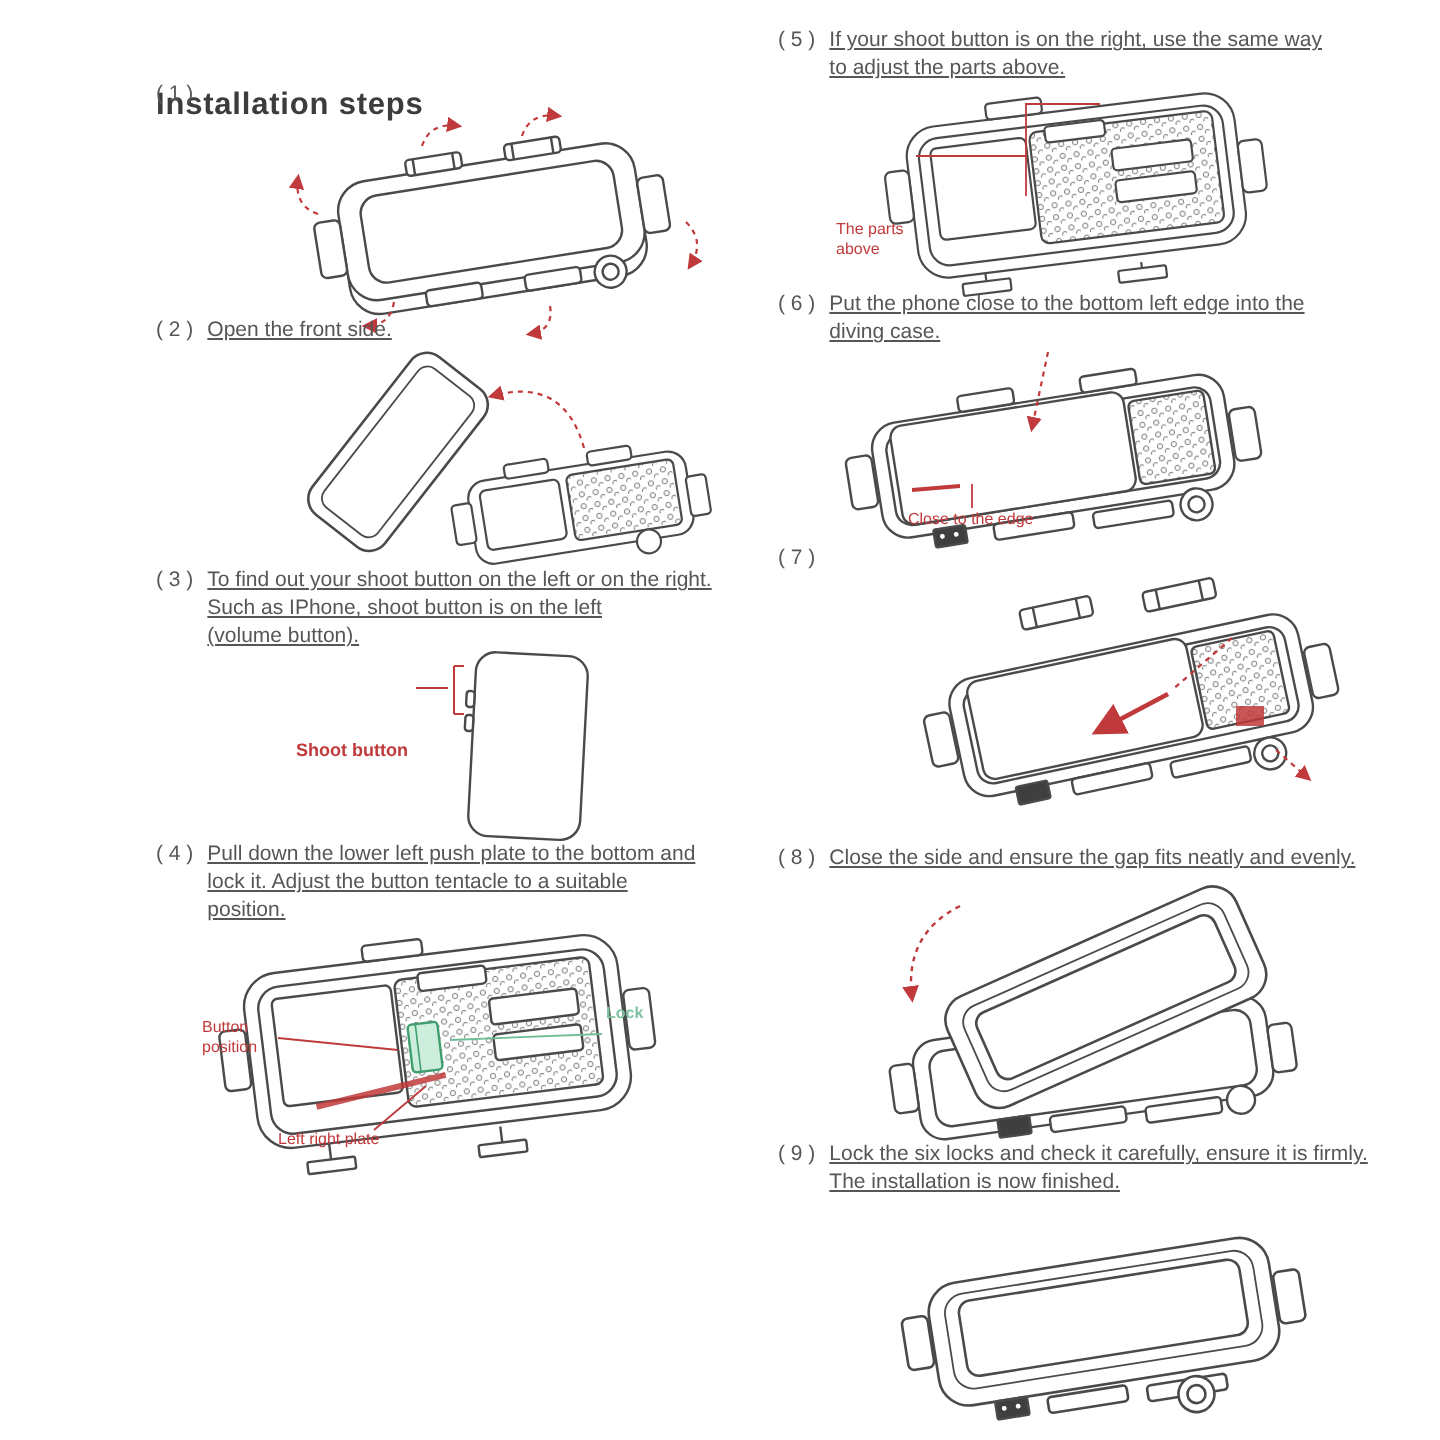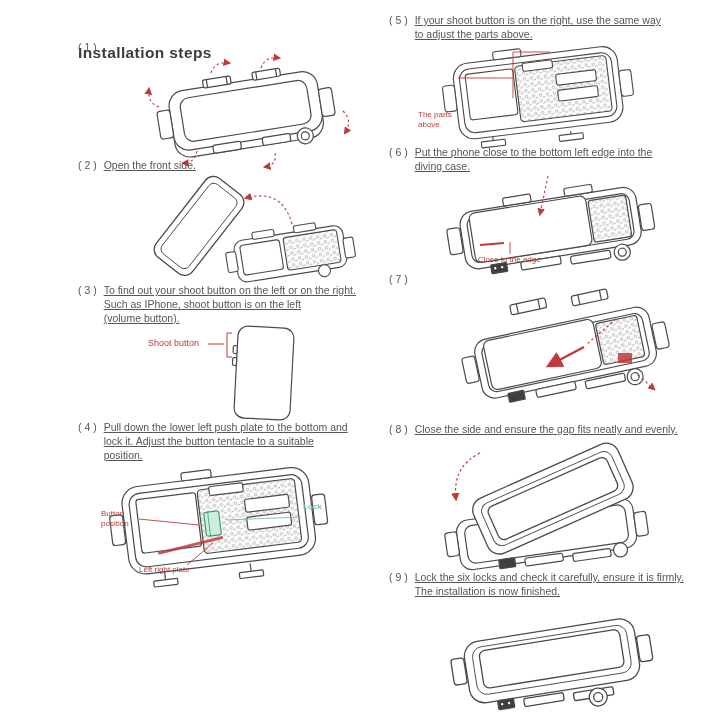--- a/index.html
+++ b/index.html
@@ -12,21 +12,21 @@
     color:#3c3c3c;letter-spacing:.4px;margin-top:28px;
   }
   .step{position:absolute;display:flex;gap:7px;font-size:10.5px;line-height:1.34;color:#565656;}
   .step .num{white-space:nowrap;}
   .step .txt{white-space:pre-line;text-decoration:underline;}
   .fig{position:absolute;}
   .fig svg{position:absolute;left:0;top:0;overflow:visible;}
   .ann{position:absolute;font-size:8px;line-height:1.25;white-space:pre-line;}
   .ann.red{color:#c0393b;}
   .ann.green{color:#7cc29e;}
-  .ann.bold{font-weight:normal;font-size:9px;}
+  .ann.bold{font-weight:bold;font-size:9px;margin-top:32px;}
 </style>
 </head>
 <body>
 
 <div class="title">Installation steps</div>
 
 <div class="step" style="left:78px;top:40px;">
   <span class="num">( 1 )</span>
 </div>
 
@@ -206,21 +206,21 @@
   <span class="ann red" style="left:20px;top:24px;margin-top:40px;">The parts
 above</span>
 </div>
 
 <div class="step" style="left:389px;top:145px;">
   <span class="num">( 6 )</span>
   <span class="txt">Put the phone close to the bottom left edge into the
 diving case.</span>
 </div>
 
-<div class="fig" style="left:420px;top:176px;width:252px;height:100px;text-decoration:underline;">
+<div class="fig" style="left:396px;top:176px;width:252px;height:100px;text-decoration:underline;">
   <svg width="252" height="100" viewBox="0 0 252 100">
     <defs>
       <marker id="ah6" markerWidth="7" markerHeight="7" refX="5" refY="3.5" orient="auto">
           <path d="M0,0 L7,3.5 L0,7 z" fill="#c0393b"></path>
         </marker>
       <pattern id="d6" width="7" height="6" patternUnits="userSpaceOnUse">
         <circle cx="2.5" cy="2.5" r="1.3" fill="none" stroke="#777" stroke-width="0.5"></circle>
         <circle cx="6" cy="5.5" r="1.3" fill="none" stroke="#777" stroke-width="0.5"></circle>
       </pattern>
     </defs>

